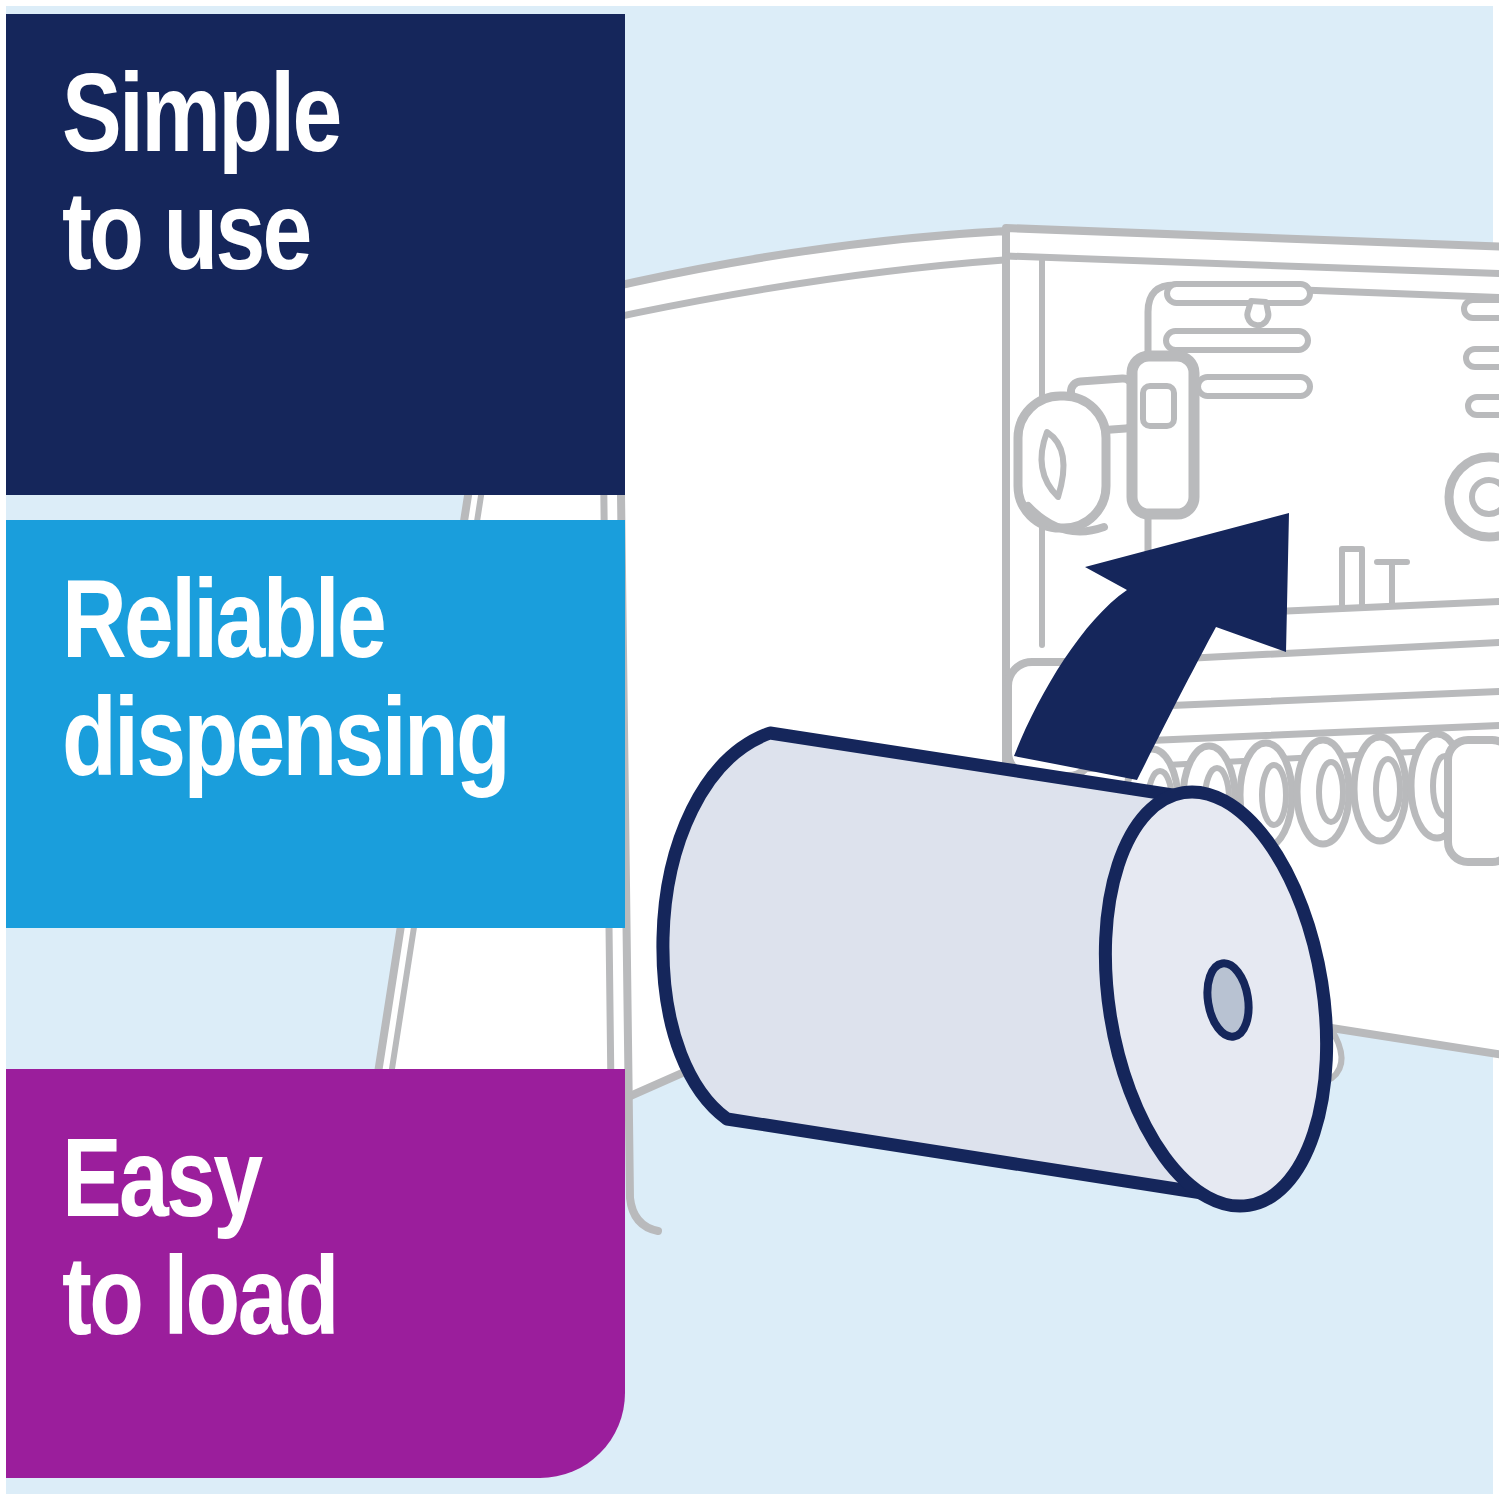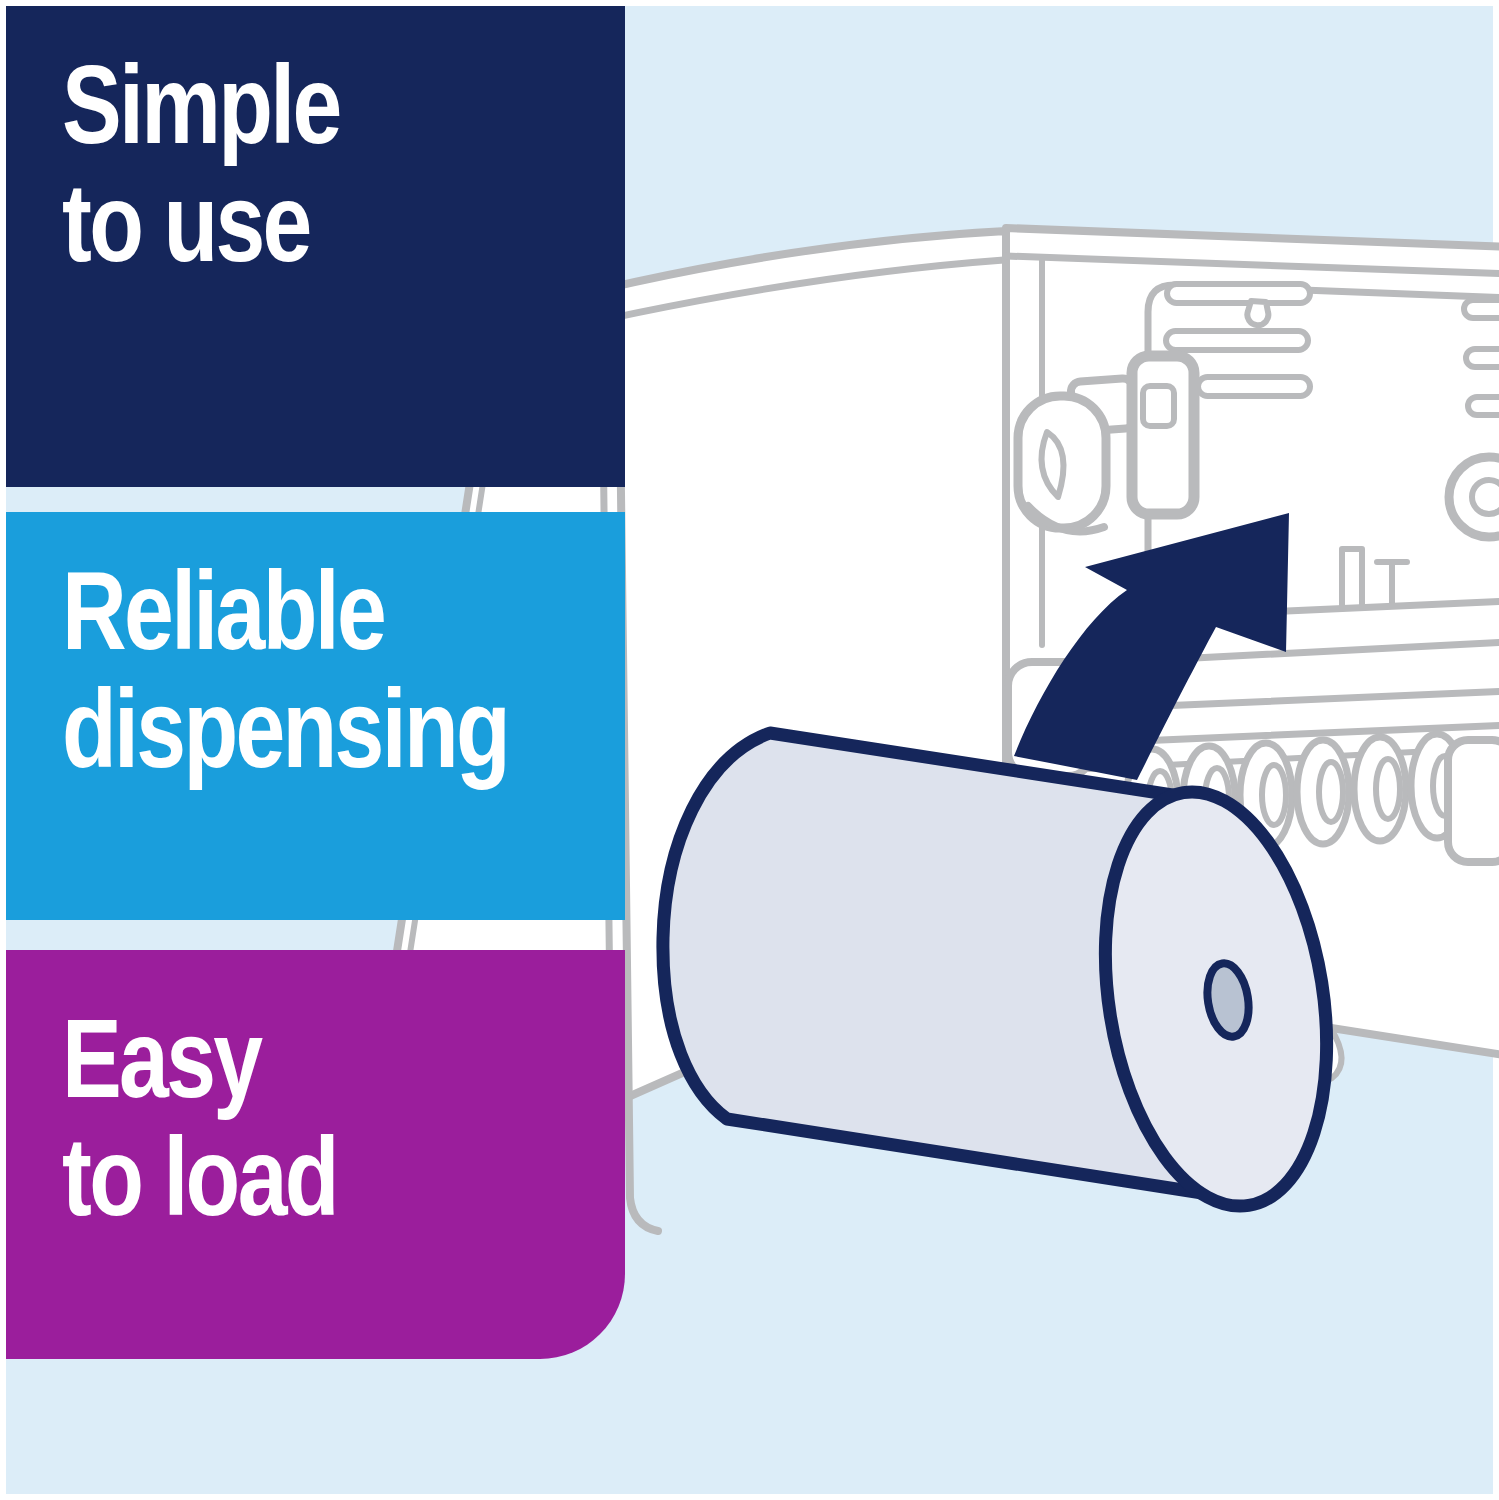--- a/index.html
+++ b/index.html
@@ -12,24 +12,24 @@
   .bgfill{fill:var(--bg);}
   .wf{fill:var(--white);}
   .nf{fill:none;}
   .gs{stroke:var(--gray);stroke-linecap:round;stroke-linejoin:round;}
   .nvf{fill:var(--navy);}
   .nvs{stroke:var(--navy);stroke-linecap:round;stroke-linejoin:round;}
   .rollb{fill:var(--roll);}
   .rollc{fill:var(--roll_end);}
   .rollk{fill:var(--roll_core);}
   
-  .banner{position:absolute;left:6px;width:619px;}
+  .banner{position:absolute;left:6px;width:619px;margin-top:8px;}
   .banner.b1{top:6px;height:481px;background:var(--navy);}
   .banner.b2{top:512px;height:408px;background:var(--cyan);}
-  .banner.b3{top:950px;height:409px;background:var(--magenta);border-bottom-right-radius:85px;}
+  .banner.b3{top:1061px;height:409px;background:var(--magenta);border-bottom-right-radius:85px;}
   .banner .txt{
     position:absolute;left:56px;color:var(--white);
     font-size:112px;font-weight:bold;line-height:118px;letter-spacing:-0.03em;
     transform:scaleX(0.8);transform-origin:left top;white-space:nowrap;
   }
   .b1 .txt,.b2 .txt{top:40px;}
   .b3 .txt{top:50px;}
 </style>
 </head>
 <body>

